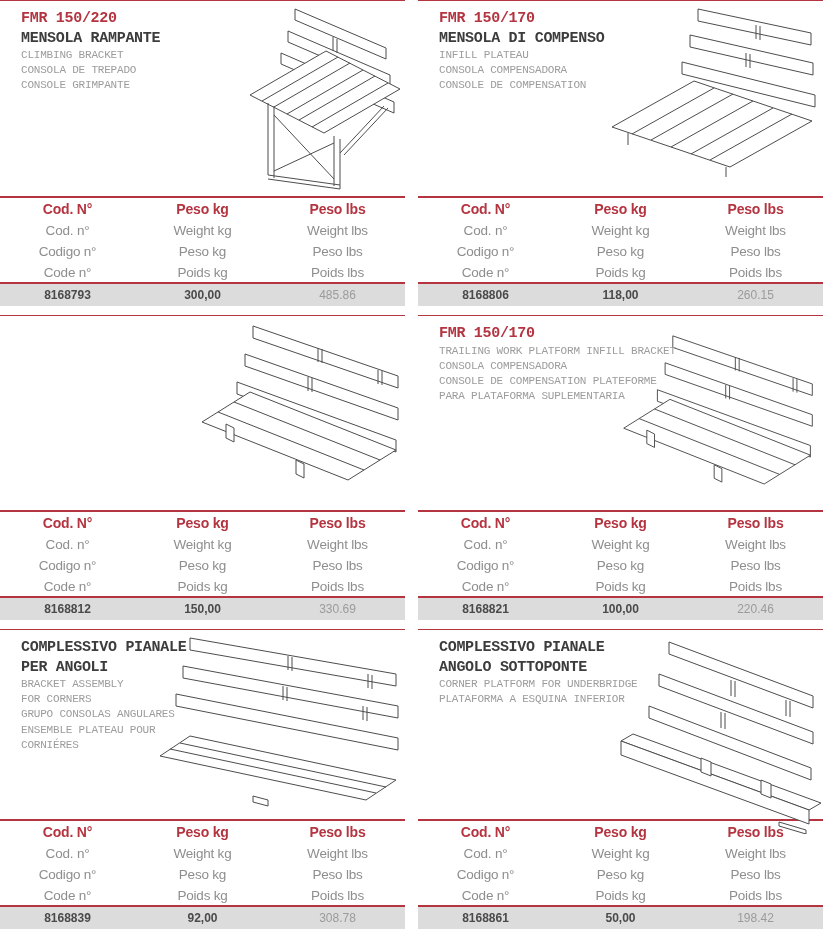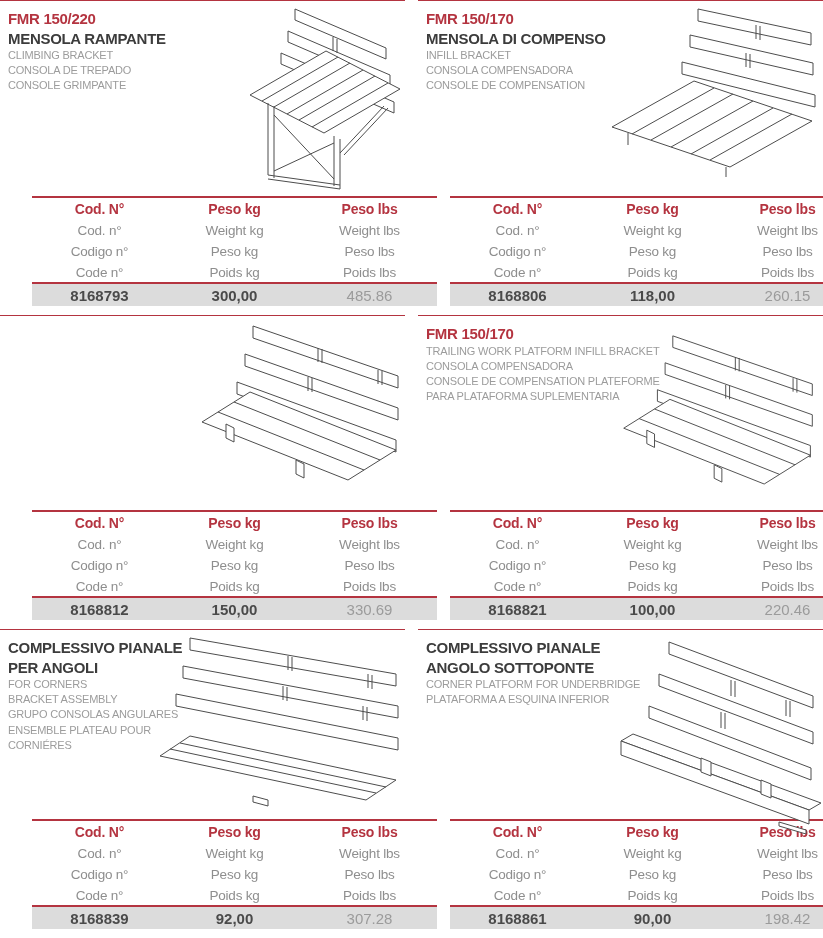--- a/index.html
+++ b/index.html
@@ -11,34 +11,34 @@
   }
   *{box-sizing:border-box;margin:0;padding:0;}
   html,body{width:823px;height:938px;overflow:hidden;background:#fff;
     font-family:"Liberation Sans",sans-serif;}
   .page{width:823px;height:938px;display:grid;
     grid-template-columns:405px 405px;column-gap:13px;
     grid-template-rows:315px 314px 309px;}
   .cell{position:relative;border-top:1px solid var(--red);
     display:flex;flex-direction:column;}
   .cell-body{position:relative;flex:1;}
-  .text-block{position:absolute;top:8px;left:8px;z-index:2;white-space:nowrap;}
+  .text-block{position:absolute;top:8px;left:21px;z-index:2;white-space:nowrap;font-family:Liberation Mono, monospace;}
   .code{color:var(--red);font-weight:700;font-size:15px;letter-spacing:-0.3px;line-height:1.3;}
   .name{color:var(--ink);font-weight:700;font-size:15px;letter-spacing:-0.3px;line-height:1.3;}
   .trans{color:var(--gray);font-size:11px;letter-spacing:-0.2px;line-height:1.38;}
   .drawing{position:absolute;z-index:1;}
   .drawing g{fill:#fff;stroke:#4d4d4d;stroke-width:1;stroke-linejoin:round;}
   .drawing line{fill:none;}
   table.spec{width:100%;border-collapse:collapse;table-layout:fixed;
-    margin-top:auto;margin-bottom:9px;border-top:2px solid var(--red);margin-left:32px;}
+    margin-top:auto;margin-bottom:9px;border-top:2px solid var(--red);}
   table.spec th,table.spec td{text-align:center;vertical-align:middle;}
   tr.hdr th{color:var(--red);font-weight:700;font-size:14px;height:23px;letter-spacing:-0.2px;}
   tr.sub td{color:var(--subgray);font-size:13.5px;height:21px;letter-spacing:-0.2px;}
   tr.data{background:var(--rowbg);border-top:2px solid var(--red);}
-  tr.data td{height:23px;font-size:15px;}
+  tr.data td{height:23px;font-size:12px;}
   tr.data td.pn,tr.data td.kg{color:#4a4a4a;font-weight:700;}
   tr.data td.lbs{color:#9b9b9b;}
 </style>
 </head>
 <body>
 
 <div class="page">
 
   <section class="cell">
     <div class="cell-body">
@@ -108,21 +108,21 @@
         </tr>
       </tbody>
     </table>
   </section>
 
   <section class="cell">
     <div class="cell-body">
       <div class="text-block">
         <div class="code">FMR 150/170</div>
         <div class="name">MENSOLA DI COMPENSO</div>
-        <div class="trans">INFILL BRACKET</div>
+        <div class="trans">INFILL PLATEAU</div>
         <div class="trans">CONSOLA COMPENSADORA</div>
         <div class="trans">CONSOLE DE COMPENSATION</div>
       </div>
       <svg class="drawing" style="right:2px;top:4px" width="215" height="180" viewBox="0 0 215 180">
         <g>
           <polygon points="92,4 205,28 205,40 92,16"></polygon>
           <polygon points="84,30 207,58 207,70 84,42"></polygon>
           <polygon points="76,57 209,90 209,102 76,69"></polygon>
           <line x1="150" y1="20" x2="150" y2="34"></line>
             <line x1="154" y1="21" x2="154" y2="35"></line>
@@ -285,22 +285,22 @@
         </tr>
       </tbody>
     </table>
   </section>
 
   <section class="cell">
     <div class="cell-body">
       <div class="text-block">
         <div class="name">COMPLESSIVO PIANALE</div>
         <div class="name">PER ANGOLI</div>
+        <div class="trans">BRACKET ASSEMBLY</div>
         <div class="trans">FOR CORNERS</div>
-        <div class="trans">BRACKET ASSEMBLY</div>
         <div class="trans">GRUPO CONSOLAS ANGULARES</div>
         <div class="trans">ENSEMBLE PLATEAU POUR</div>
         <div class="trans">CORNIÉRES</div>
       </div>
       <svg class="drawing" style="right:2px;top:6px" width="245" height="178" viewBox="0 0 245 178">
         <g>
           <polygon points="32,2 238,38 238,50 32,14"></polygon>
           <polygon points="25,30 240,70 240,82 25,42"></polygon>
           <polygon points="18,58 240,102 240,114 18,70"></polygon>
           <line x1="130" y1="20" x2="130" y2="34"></line>
@@ -338,21 +338,21 @@
           <td>Peso lbs</td>
         </tr>
         <tr class="sub">
           <td>Code n°</td>
           <td>Poids kg</td>
           <td>Poids lbs</td>
         </tr>
         <tr class="data">
           <td class="pn">8168839</td>
           <td class="kg">92,00</td>
-          <td class="lbs">307.28</td>
+          <td class="lbs">308.78</td>
         </tr>
       </tbody>
     </table>
   </section>
 
   <section class="cell">
     <div class="cell-body">
       <div class="text-block">
         <div class="name">COMPLESSIVO PIANALE</div>
         <div class="name">ANGOLO SOTTOPONTE</div>
@@ -397,20 +397,20 @@
           <td>Peso kg</td>
           <td>Peso lbs</td>
         </tr>
         <tr class="sub">
           <td>Code n°</td>
           <td>Poids kg</td>
           <td>Poids lbs</td>
         </tr>
         <tr class="data">
           <td class="pn">8168861</td>
-          <td class="kg">90,00</td>
+          <td class="kg">50,00</td>
           <td class="lbs">198.42</td>
         </tr>
       </tbody>
     </table>
   </section>
 
 </div>
 
 </body></html>

